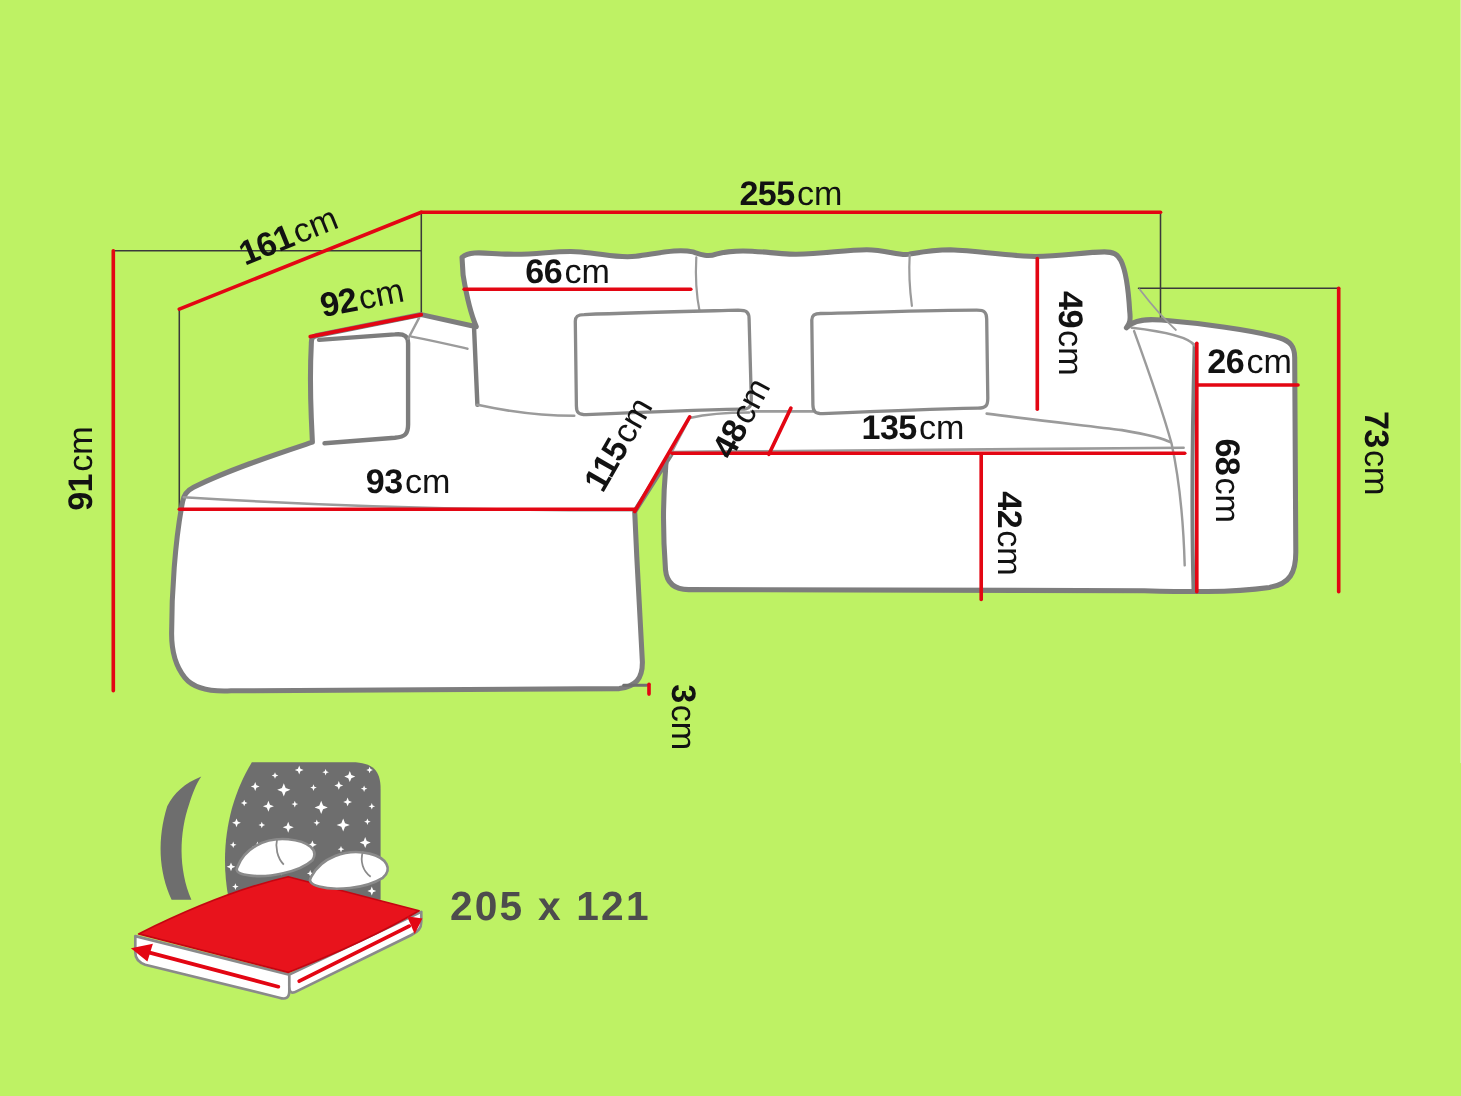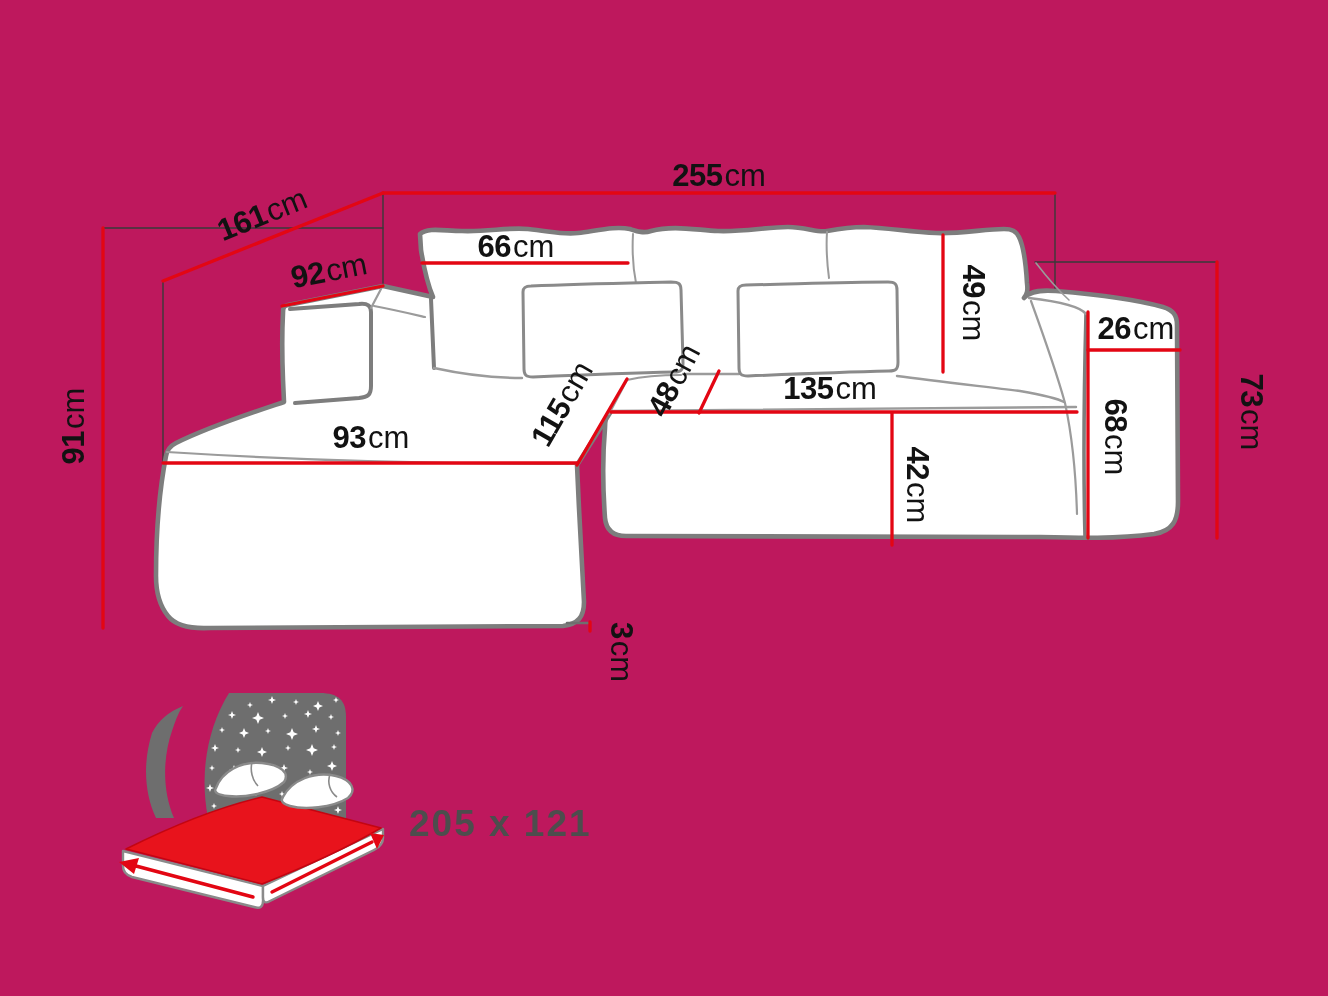--- a/index.html
+++ b/index.html
@@ -1,16 +1,16 @@
 <!DOCTYPE html>
 <html><head>
 <meta charset="utf-8">
 <style>
   html,body{margin:0;padding:0;background:#ffffff;}
-  .stage{position:relative;width:1328px;height:996px;background:#be185d;overflow:hidden;
+  .stage{position:relative;width:1328px;height:996px;background:#bef264;overflow:hidden;
          font-family:"Liberation Sans","DejaVu Sans",sans-serif;}
   svg{display:block;}
   text{font-family:"Liberation Sans","DejaVu Sans",sans-serif;}
   .dim-text{font-size:31px;}
   .dim-text .num{font-weight:700;letter-spacing:-0.5px;}
   .dim-text .unit{font-weight:400;letter-spacing:0px;}
   .bed-size-text{font-size:37px;font-weight:700;letter-spacing:2px;}
 </style>
 </head>
 <body>

